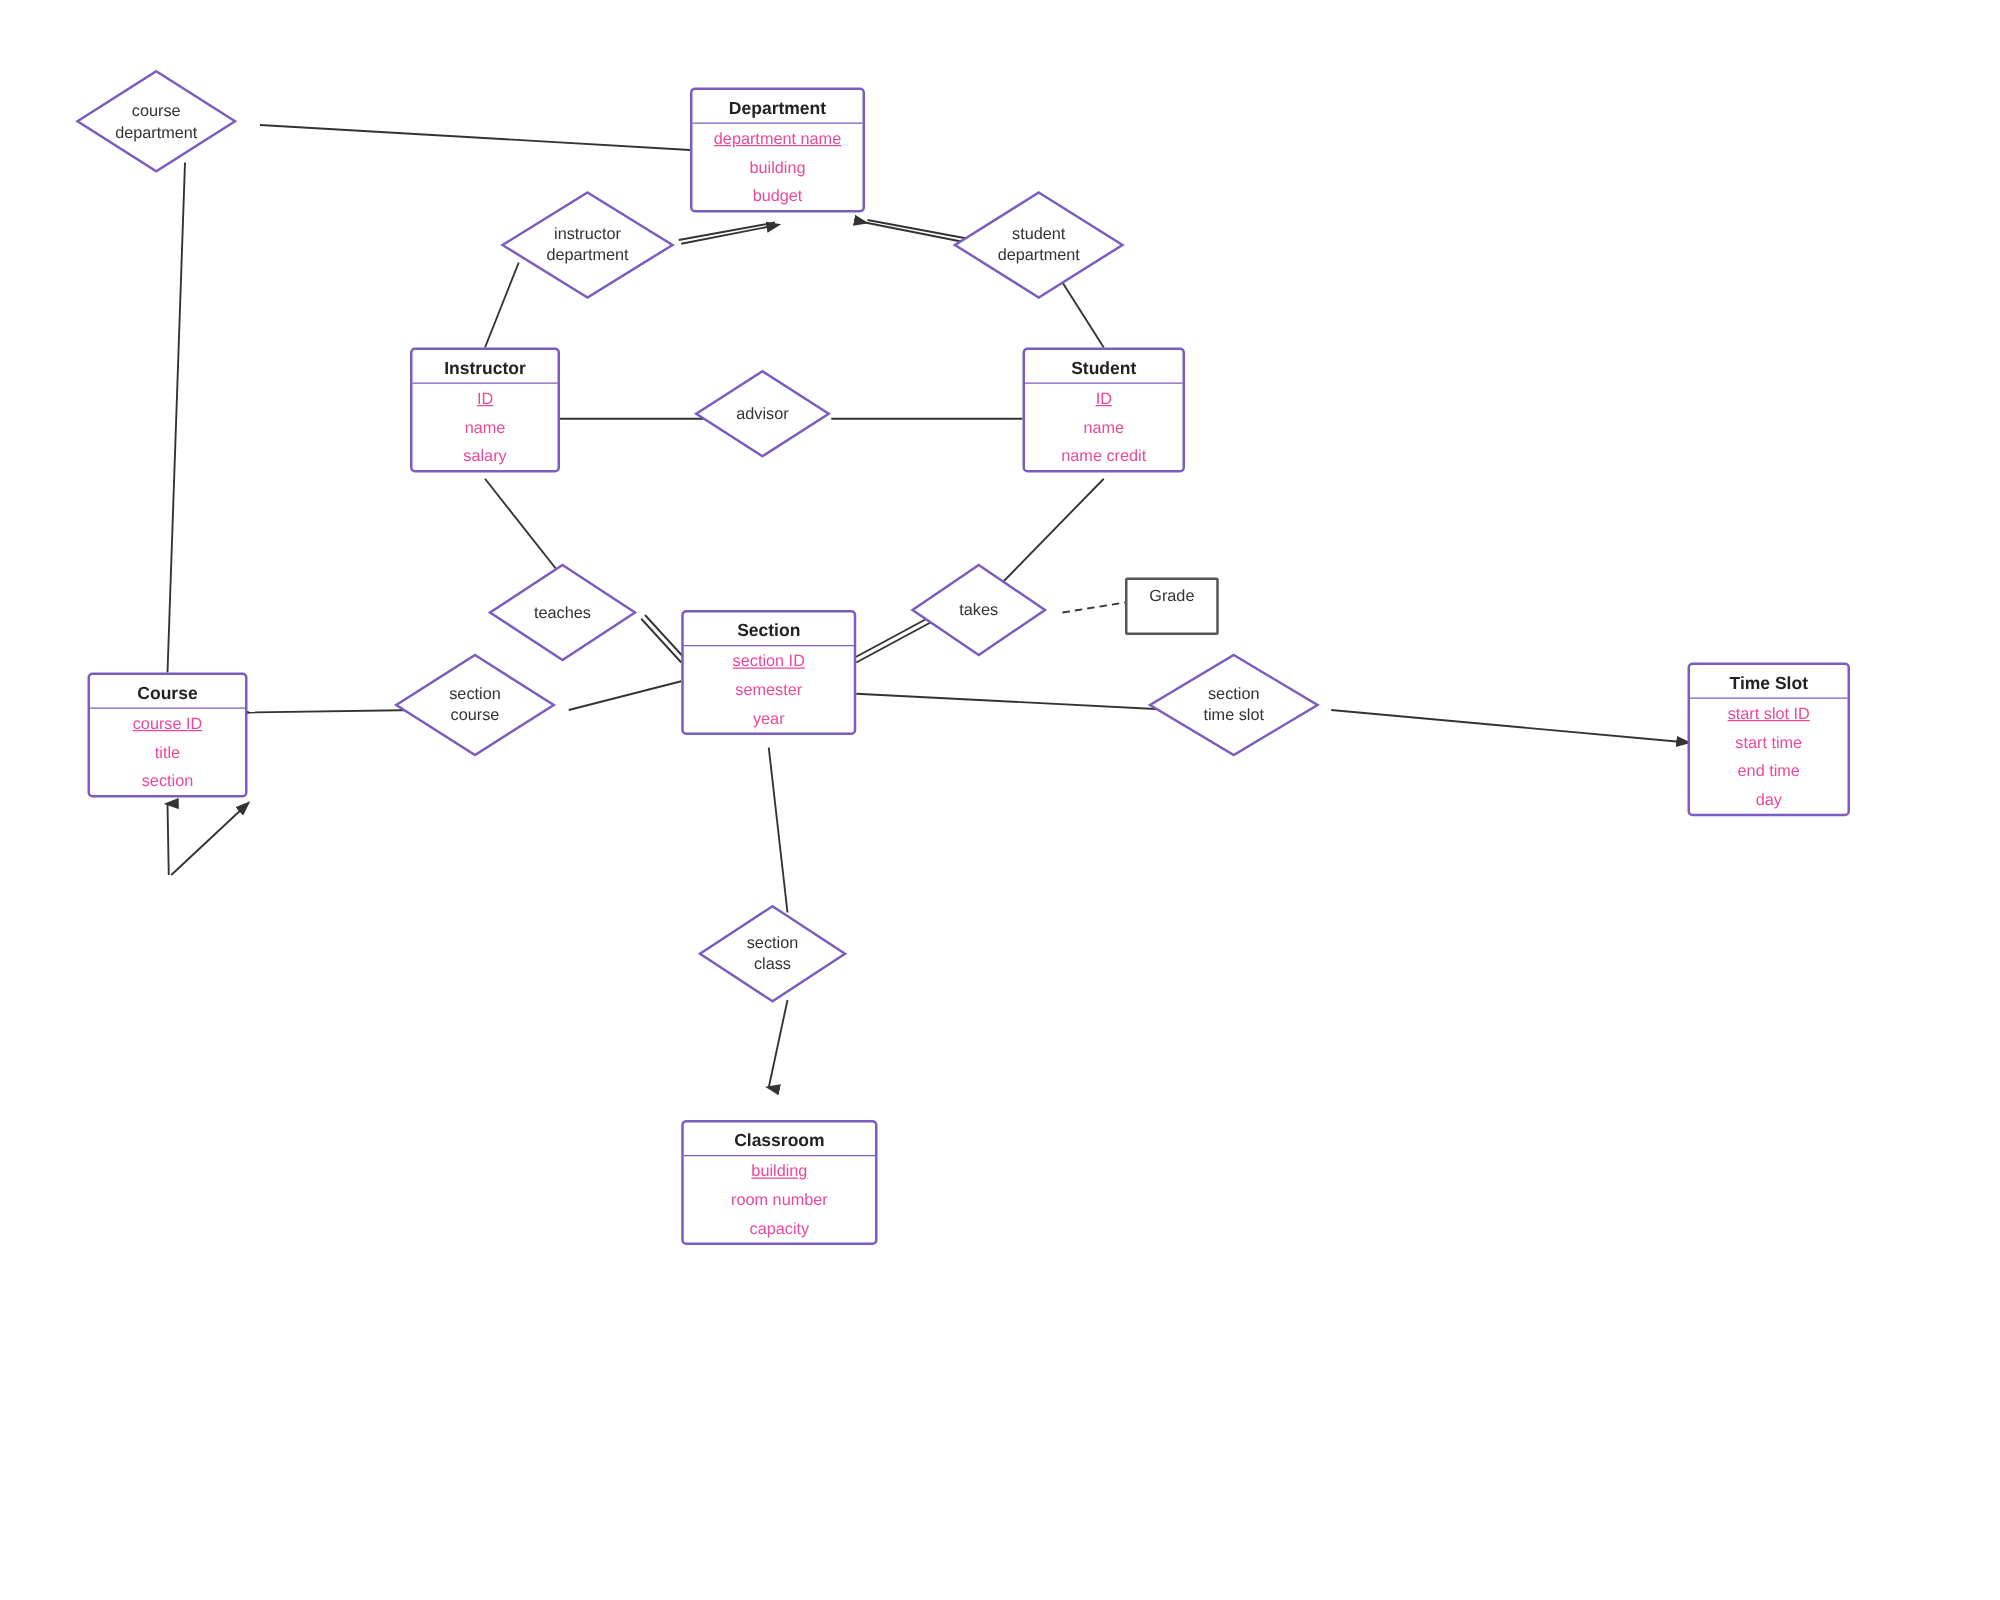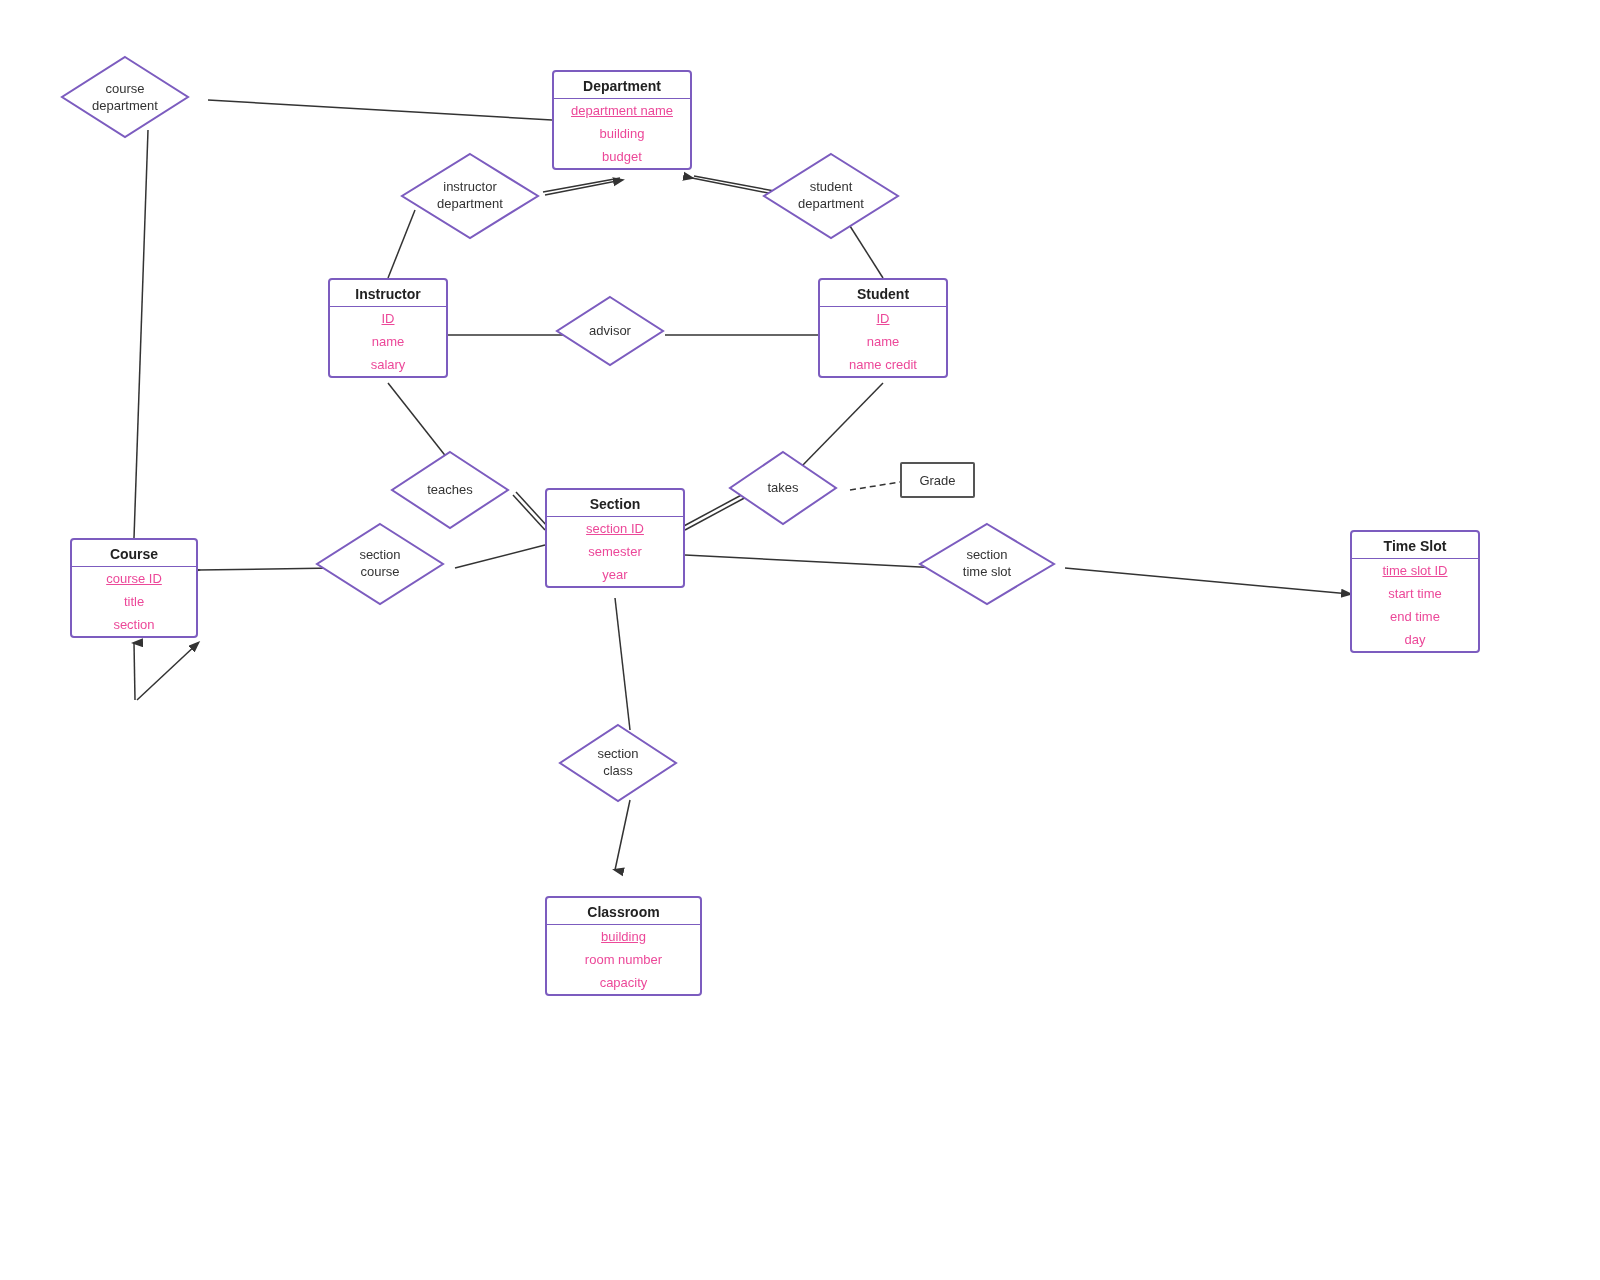--- a/index.html
+++ b/index.html
@@ -192,21 +192,21 @@
     <div class="title">Course</div>
     <div class="divider"></div>
     <div class="attr pk">course ID</div>
     <div class="attr">title</div>
     <div class="attr">section</div>
   </div>
 
   <div class="entity-box" style="left:1350px; top:530px; width:130px;">
     <div class="title">Time Slot</div>
     <div class="divider"></div>
-    <div class="attr pk">time slot ID</div>
+    <div class="attr pk">start slot ID</div>
     <div class="attr">start time</div>
     <div class="attr">end time</div>
     <div class="attr">day</div>
   </div>
 
   <div class="entity-box" style="left:545px; top:896px; width:157px;">
     <div class="title">Classroom</div>
     <div class="divider"></div>
     <div class="attr pk">building</div>
     <div class="attr">room number</div>
@@ -270,17 +270,17 @@
   </div>
 
   <div class="diamond" style="position:absolute; left:558px; top:723px; width:120px; height:80px;">
     <svg class="diamond-shape" viewBox="0 0 120 80" preserveAspectRatio="none">
       <polygon points="60,2 118,40 60,78 2,40" fill="white" stroke="#7c5cbf" stroke-width="2"></polygon>
     </svg>
     <span class="diamond-label">section<br>class</span>
   </div>
 
 
-  <div class="small-box" style="left:900px; top:462px; width:75px; height:36px; display:flex; align-items:center; justify-content:center;">
+  <div class="small-box" style="left:900px; top:462px; width:75px; height:46px; display:flex; align-items:flex-start; justify-content:center;">
     <span>Grade</span>
   </div>
 
 </div>
 
 </body></html>

